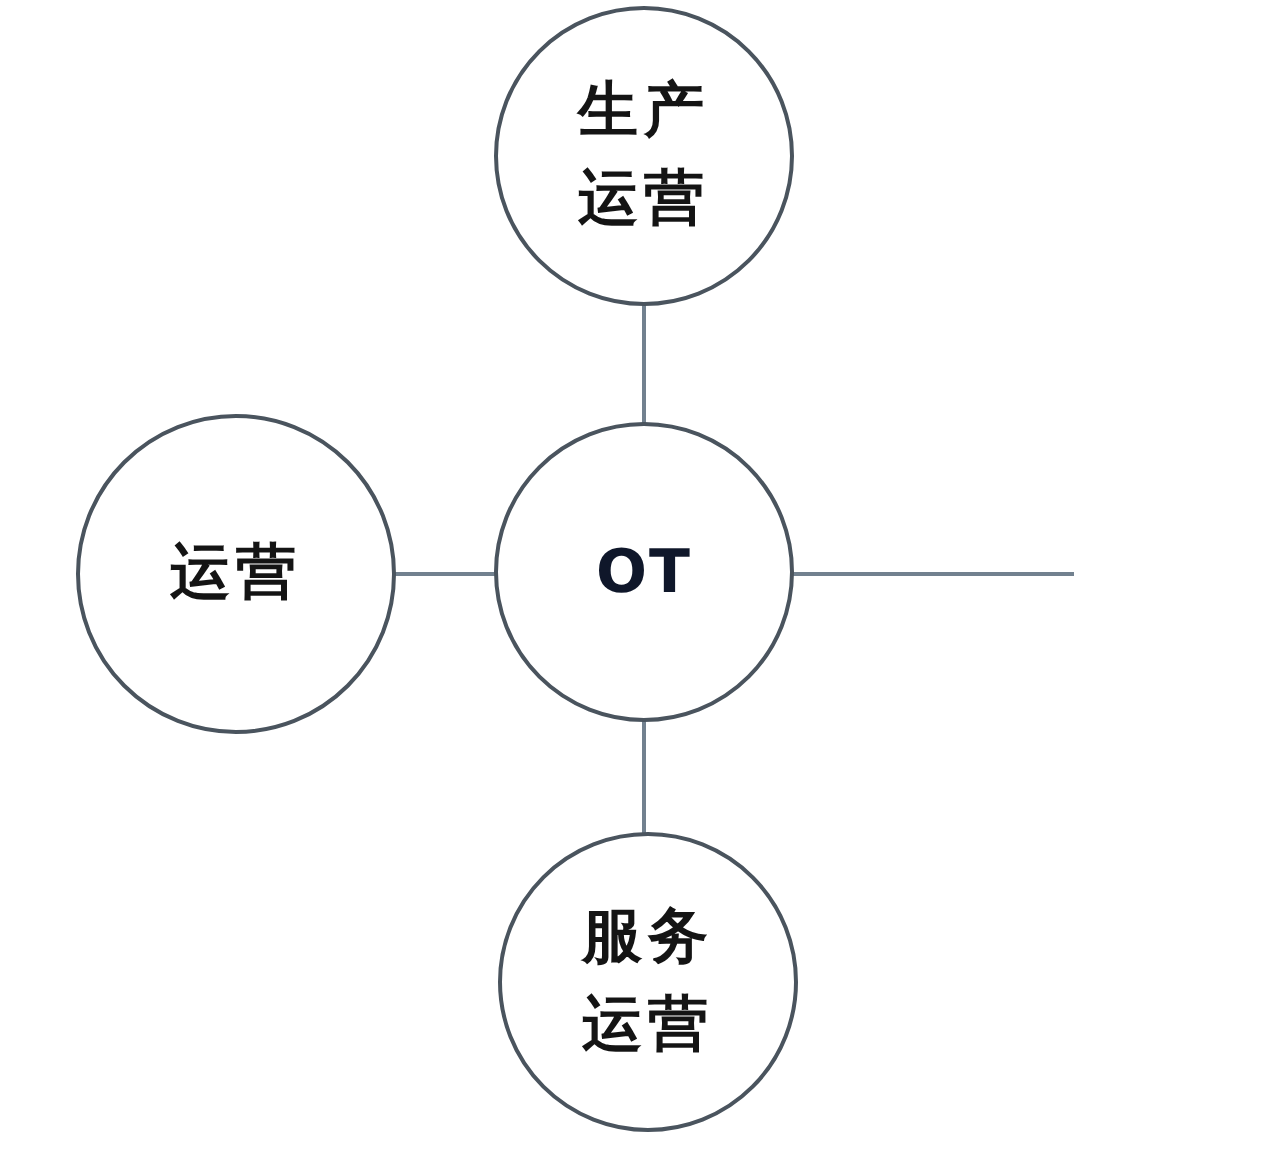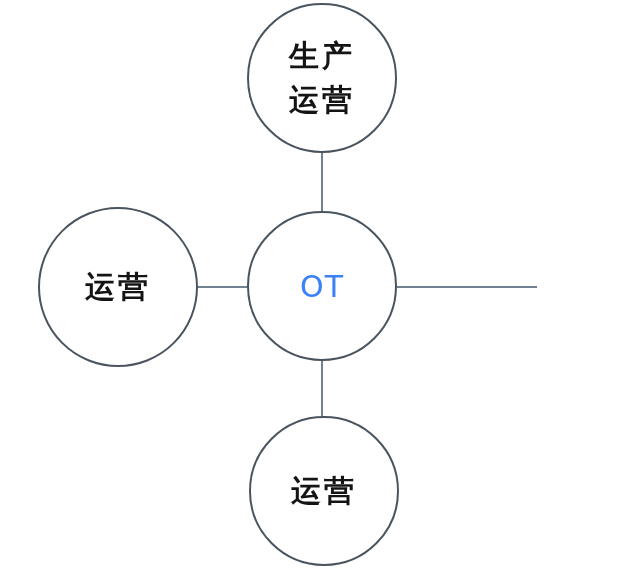--- a/index.html
+++ b/index.html
@@ -50,23 +50,23 @@
     line-height: 44px;
     letter-spacing: 3px;
   }
   .label.zh span {
     display: block;
     white-space: nowrap;
   }
   .label.center-label {
     font-family: "DejaVu Sans", "Liberation Sans", sans-serif;
     font-size: 30px;
-    font-weight: 400;
+    font-weight: 700;
     letter-spacing: 1px;
-    color: #3b82f6;
+    color: #0f172a;
   }
 </style>
 </head>
 <body>
 
 <div class="canvas">
 
   <div id="conn-vertical" class="connector vertical"></div>
   <div id="conn-horizontal" class="connector horizontal"></div>
 
@@ -83,17 +83,18 @@
     </div>
   </div>
 
   <div id="node-center" class="node">
     <div class="label center-label">OT</div>
   </div>
 
 
   <div id="node-bottom" class="node">
     <div class="label zh">
+      <span>服务</span>
       <span>运营</span>
     </div>
   </div>
 
 </div>
 
 </body></html>

